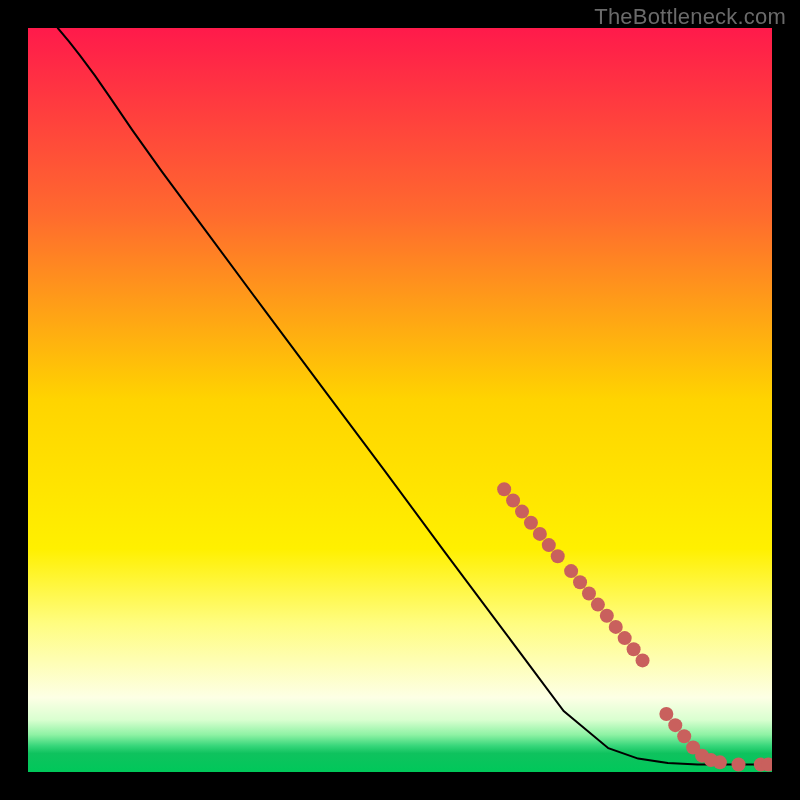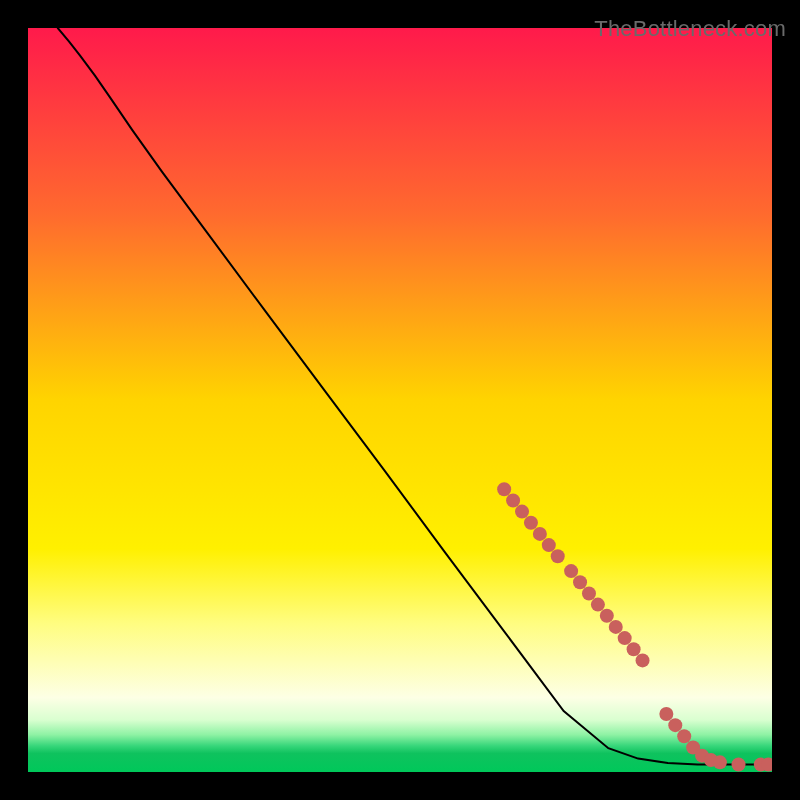--- a/index.html
+++ b/index.html
@@ -12,21 +12,21 @@
     overflow: hidden;
   }
   .frame {
     position: relative;
     width: 800px;
     height: 800px;
     background: #000;
   }
   .watermark {
     position: absolute;
-    top: 16px;
+    top: 4px;
     right: 14px;
     color: #6a6a6a;
     font-size: 22px;
     font-weight: 500;
     letter-spacing: 0.2px;
     z-index: 5;
   }
   .plot-wrap {
     position: absolute;
     left: 28px;

